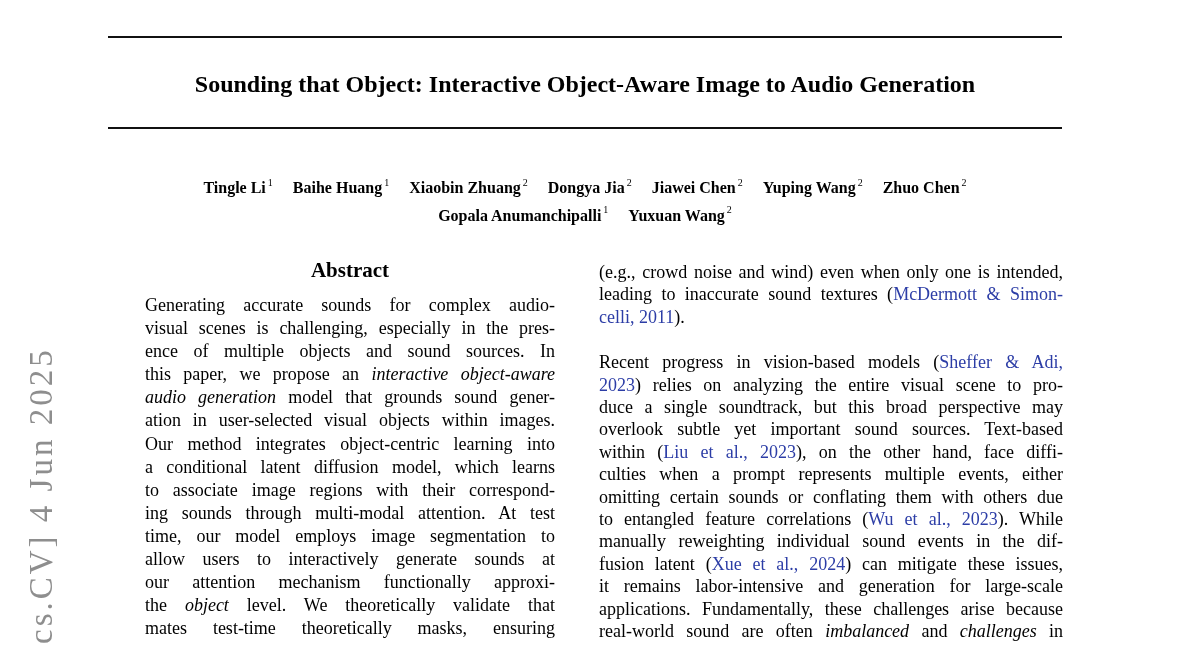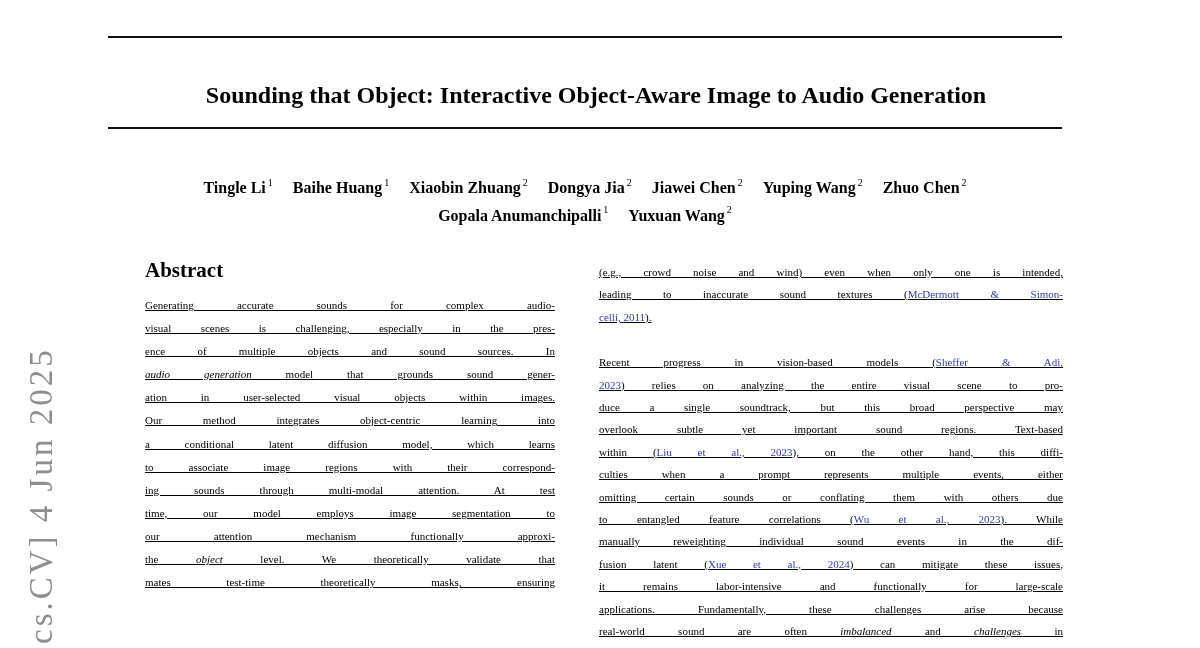--- a/index.html
+++ b/index.html
@@ -31,21 +31,21 @@
   .rule{
     position:absolute;
     left:108px;width:954px;height:2px;
     background:var(--rule);
   }
   .rule-top{top:36px;}
   .rule-bottom{top:127px;}
   .title{
     position:absolute;
     left:108px;top:70px;width:954px;
-    margin:11px;
+    margin:0;
     text-align:center;
     font-size:24px;line-height:28px;
     font-weight:bold;
   }
   .authors{
     position:absolute;
     left:108px;top:172px;width:954px;
     text-align:center;
     font-size:16px;font-weight:bold;
     line-height:23px;
@@ -55,25 +55,25 @@
     font-size:10px;
     font-weight:400;
     margin-left:2px;
     position:relative;top:-1px;
   }
   .col{position:absolute;}
   .col-left{left:145px;top:259px;width:410px;}
   .col-right{left:599px;top:261px;width:464px;}
   .abstract-heading{
     margin:0 0 13px 0;
-    text-align:left;
+    text-align:center;
     font-size:21px;line-height:22px;
     font-weight:bold;
   }
-  .para{font-size:11px;text-decoration:underline;}
+  .para{font-size:18px;}
   .tline{
     text-align:justify;
     text-align-last:justify;
   }
   .col-left .tline{line-height:23.1px;}
   .col-right .tline{line-height:22.4px;}
   .tline-end{text-align-last:left;}
   .para-gap{margin-top:23px;}
   .it{font-style:italic;}
   .cite{color:var(--cite);cursor:pointer;}
@@ -95,49 +95,51 @@
     <div class="author-line" id="authors-line1"><span class="author">Tingle Li<sup>1</sup></span><span class="author">Baihe Huang<sup>1</sup></span><span class="author">Xiaobin Zhuang<sup>2</sup></span><span class="author">Dongya Jia<sup>2</sup></span><span class="author">Jiawei Chen<sup>2</sup></span><span class="author">Yuping Wang<sup>2</sup></span><span class="author">Zhuo Chen<sup>2</sup></span></div>
     <div class="author-line" id="authors-line2"><span class="author">Gopala Anumanchipalli<sup>1</sup></span><span class="author">Yuxuan Wang<sup>2</sup></span></div>
   </div>
 
   <div class="col col-left">
     <h2 class="abstract-heading">Abstract</h2>
     <div class="para">
         <div class="tline"><span>Generating accurate sounds for complex audio-</span></div>
         <div class="tline"><span>visual scenes is challenging, especially in the pres-</span></div>
         <div class="tline"><span>ence of multiple objects and sound sources. In</span></div>
+        <div class="tline"><span>this paper, we propose an </span><span class="it">interactive object-aware</span></div>
         <div class="tline"><span class="it">audio generation</span><span> model that grounds sound gener-</span></div>
         <div class="tline"><span>ation in user-selected visual objects within images.</span></div>
         <div class="tline"><span>Our method integrates object-centric learning into</span></div>
         <div class="tline"><span>a conditional latent diffusion model, which learns</span></div>
         <div class="tline"><span>to associate image regions with their correspond-</span></div>
         <div class="tline"><span>ing sounds through multi-modal attention. At test</span></div>
         <div class="tline"><span>time, our model employs image segmentation to</span></div>
+        <div class="tline"><span>allow users to interactively generate sounds at</span></div>
         <div class="tline"><span>our attention mechanism functionally approxi-</span></div>
         <div class="tline"><span>the </span><span class="it">object</span><span> level. We theoretically validate that</span></div>
         <div class="tline"><span>mates test-time theoretically masks, ensuring</span></div>
       </div>
   </div>
 
   <div class="col col-right">
     <div class="para">
         <div class="tline"><span>(e.g., crowd noise and wind) even when only one is intended,</span></div>
         <div class="tline"><span>leading to inaccurate sound textures (</span><span class="cite">McDermott &amp; Simon-</span></div>
         <div class="tline tline-end"><span class="cite">celli, 2011</span><span>).</span></div>
       </div>
     <div class="para para-gap">
         <div class="tline"><span>Recent progress in vision-based models (</span><span class="cite">Sheffer &amp; Adi,</span></div>
         <div class="tline"><span class="cite">2023</span><span>) relies on analyzing the entire visual scene to pro-</span></div>
         <div class="tline"><span>duce a single soundtrack, but this broad perspective may</span></div>
-        <div class="tline"><span>overlook subtle yet important sound regions. Text-based</span></div>
-        <div class="tline"><span>within (</span><span class="cite">Liu et al., 2023</span><span>), on the other hand, this diffi-</span></div>
+        <div class="tline"><span>overlook subtle yet important sound sources. Text-based</span></div>
+        <div class="tline"><span>within (</span><span class="cite">Liu et al., 2023</span><span>), on the other hand, face diffi-</span></div>
         <div class="tline"><span>culties when a prompt represents multiple events, either</span></div>
         <div class="tline"><span>omitting certain sounds or conflating them with others due</span></div>
         <div class="tline"><span>to entangled feature correlations (</span><span class="cite">Wu et al., 2023</span><span>). While</span></div>
         <div class="tline"><span>manually reweighting individual sound events in the dif-</span></div>
         <div class="tline"><span>fusion latent (</span><span class="cite">Xue et al., 2024</span><span>) can mitigate these issues,</span></div>
-        <div class="tline"><span>it remains labor-intensive and functionally for large-scale</span></div>
+        <div class="tline"><span>it remains labor-intensive and generation for large-scale</span></div>
         <div class="tline"><span>applications. Fundamentally, these challenges arise because</span></div>
         <div class="tline"><span>real-world sound are often </span><span class="it">imbalanced</span><span> and </span><span class="it">challenges</span><span> in</span></div>
       </div>
   </div>
 
 </div>
 
 </body></html>

